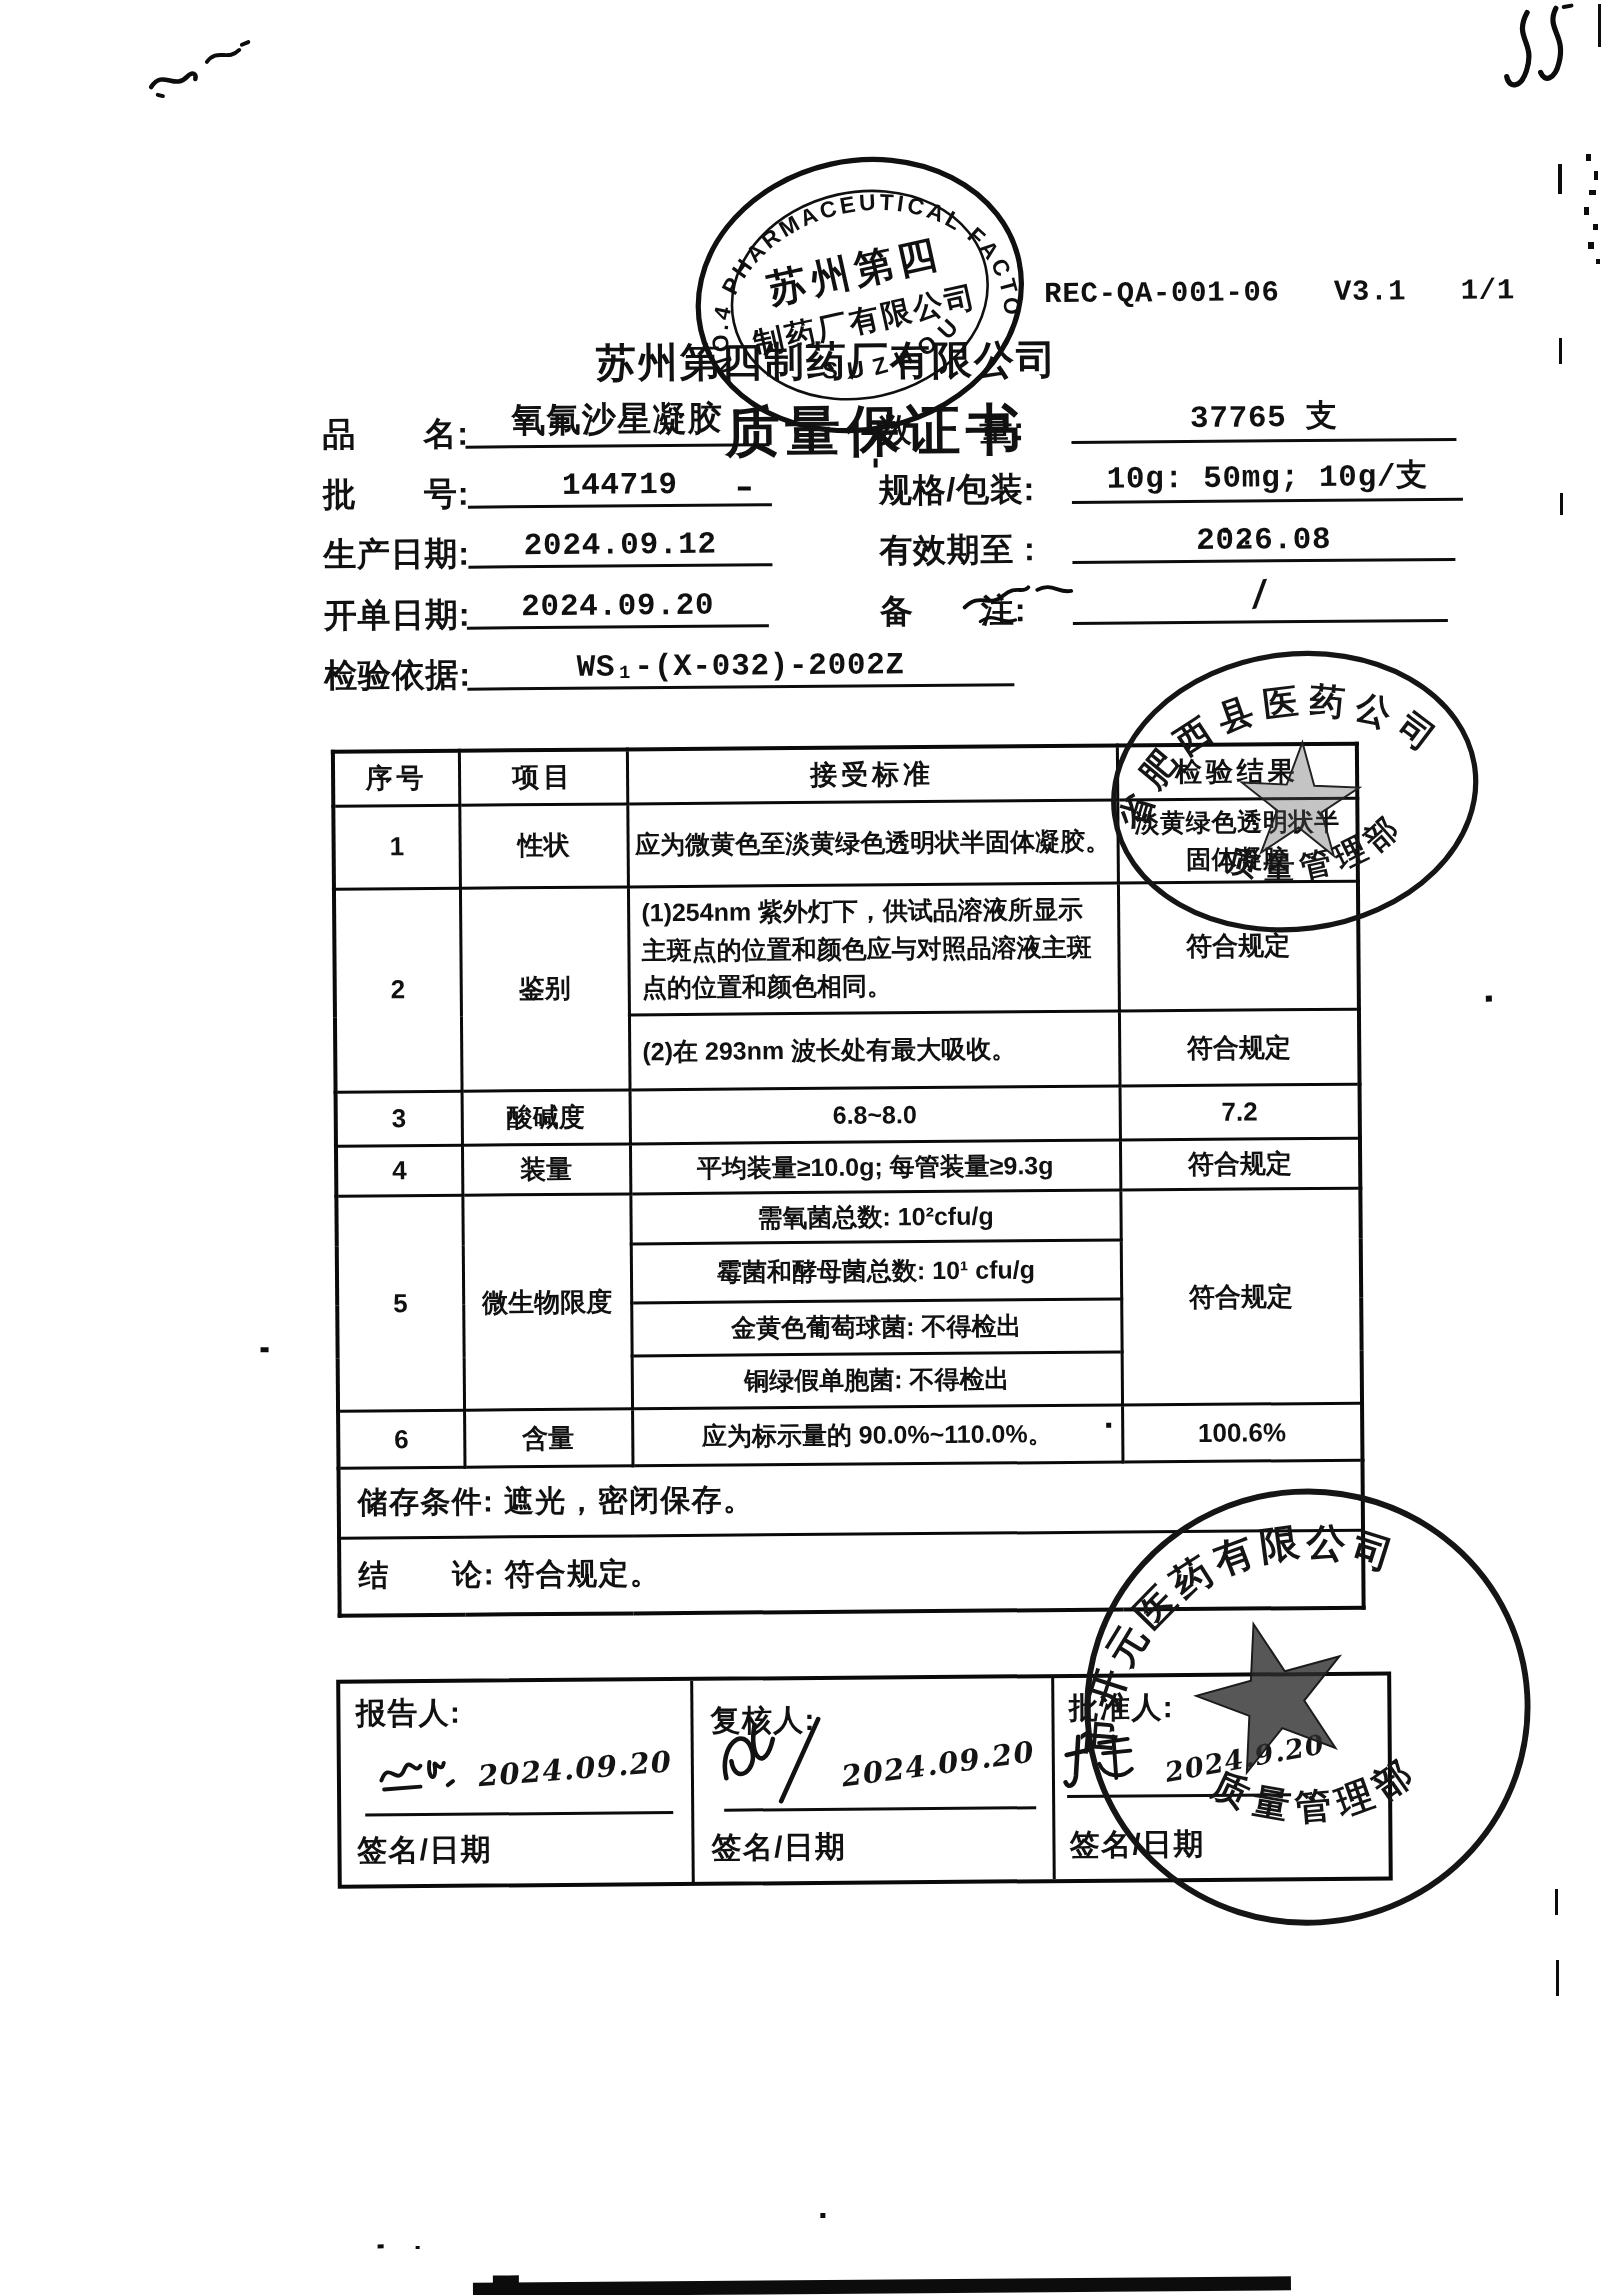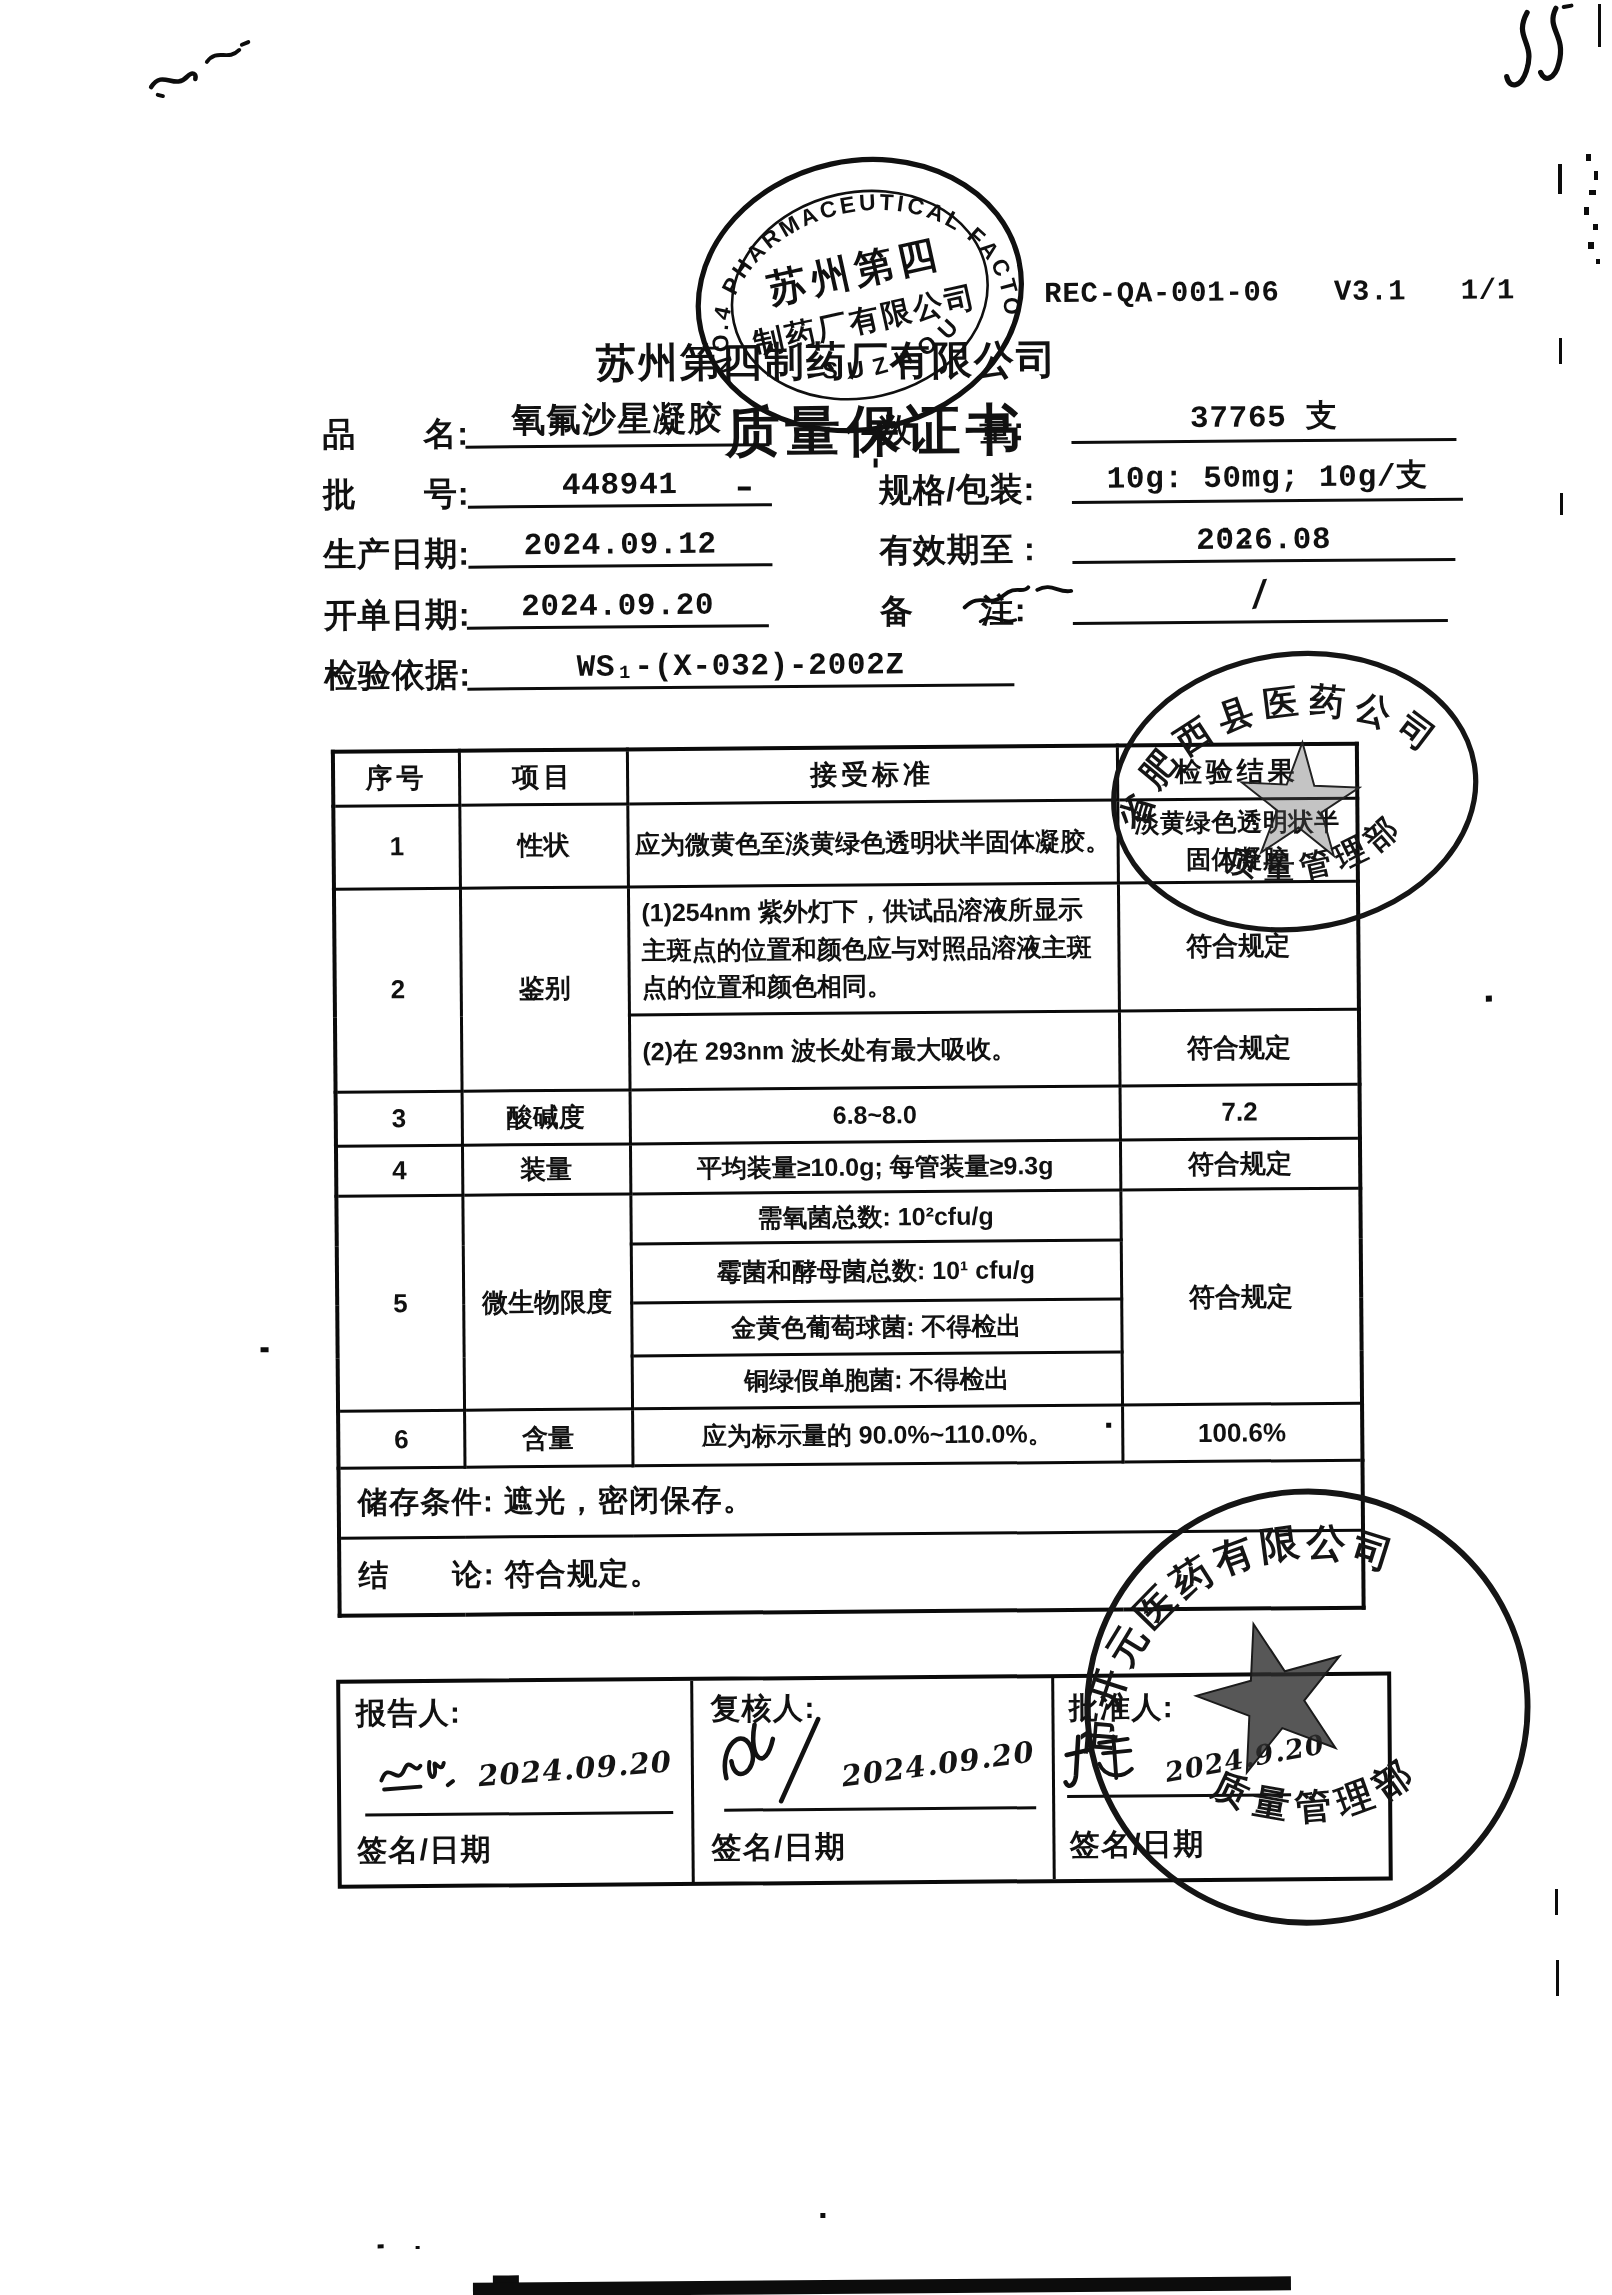--- a/index.html
+++ b/index.html
@@ -75,21 +75,21 @@
     <div class="abs title1" style="left:833px;top:334px;transform:translateX(-50%)">苏州第四制药厂有限公司</div>
     <div class="abs title2" style="left:881px;top:395px;transform:translateX(-50%)">质量保证书</div>
     <div class="abs reccode" style="left:1051px;top:280px">REC-QA-001-06   V3.1   1/1</div>
 
     <div class="abs lbl" style="left:328px;top:409px">品　　名:</div>
     <div class="abs uline" style="left:471px;top:405px;width:304px">
       <span class="val valcn">氧氟沙星凝胶</span>
     </div>
     <div class="abs lbl" style="left:328px;top:469px">批　　号:</div>
     <div class="abs uline" style="left:473px;top:465px;width:304px">
-      <span class="val">448941</span>
+      <span class="val">144719</span>
     </div>
     <div class="abs lbl" style="left:328px;top:529px">生产日期:</div>
     <div class="abs uline" style="left:473px;top:525px;width:304px">
       <span class="val">2024.09.12</span>
     </div>
     <div class="abs lbl" style="left:328px;top:590px">开单日期:</div>
     <div class="abs uline" style="left:471px;top:586px;width:302px">
       <span class="val">2024.09.20</span>
     </div>
     <div class="abs lbl" style="left:328px;top:650px">检验依据:</div>
@@ -214,21 +214,21 @@
           <path d="M10,52 C22,20 34,64 46,34 C54,16 62,44 70,30" fill="none" stroke="#121212" stroke-width="6" stroke-linecap="round"></path>
           <path d="M14,66 L70,62" stroke="#121212" stroke-width="6" stroke-linecap="round"></path>
           <path d="M84,24 C80,52 96,56 92,30 C90,18 102,44 106,26 M112,60 l8,-6" fill="none" stroke="#121212" stroke-width="6" stroke-linecap="round"></path>
         </svg>
         <span class="hand" style="left:137px;top:70px;transform:rotate(-4deg)">2024.09.20</span>
         <div class="sigline" style="left:23.5px;top:130px;width:308px"></div>
         <div class="siglbl" style="left:15.6px;top:147px">签名/日期</div>
       </div>
 
       <div class="sigcell" style="width:358px">
-        <div class="siglbl" style="left:17px;top:8px">复核人:</div>
+        <div class="siglbl" style="left:17px;top:20px">复核人:</div>
         <svg class="abs" style="left:22px;top:30px" width="143" height="104" viewBox="0 0 220 160">
           <path d="M16,104 C4,54 44,20 56,62 C64,92 30,116 24,78" fill="none" stroke="#121212" stroke-width="7" stroke-linecap="round"></path>
           <path d="M60,22 C50,74 76,96 88,44" fill="none" stroke="#121212" stroke-width="7" stroke-linecap="round"></path>
           <path d="M158,14 L100,140" stroke="#121212" stroke-width="7" stroke-linecap="round"></path>
         </svg>
         <span class="hand" style="left:147px;top:68px;transform:rotate(-7deg)">2024.09.20</span>
         <div class="sigline" style="left:30px;top:128px;width:312px"></div>
         <div class="siglbl" style="left:17px;top:147px">签名/日期</div>
       </div>
 

